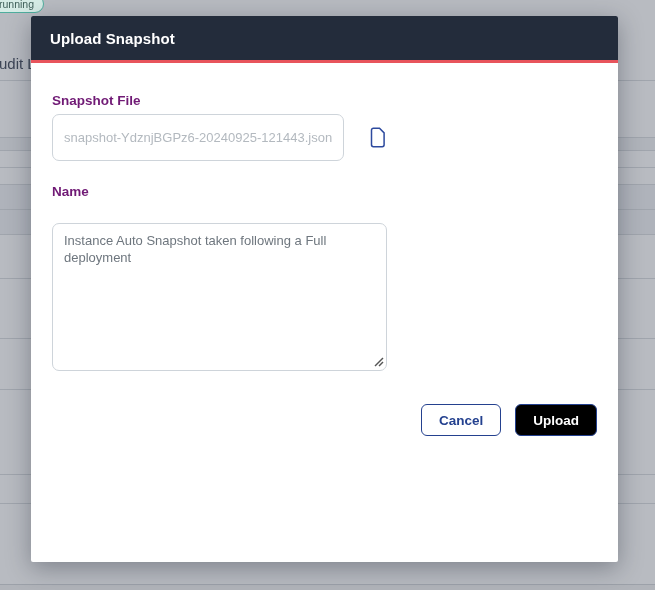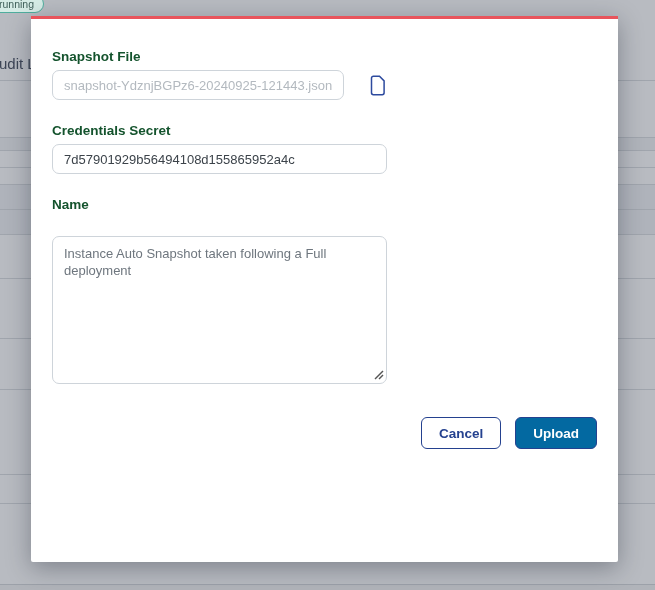--- a/index.html
+++ b/index.html
@@ -65,35 +65,35 @@
     color: #ffffff; font-size: 15px; font-weight: 700;
     letter-spacing: 0.1px;
   }
   .accent-divider { height: 3px; flex: 0 0 3px; background: #e8545c; }
 
   .modal-body { flex: 1; padding: 31px 21px 15px 21px; }
 
   .field-group { width: 335px; }
   .field-label {
     display: block;
-    font-size: 13.5px; font-weight: 600; color: #14532d;
+    font-size: 13.5px; font-weight: 600; color: #701a75;
     margin-bottom: 6px; line-height: 14px;
   }
   .text-input, .text-area {
     width: 335px;
     border: 1px solid #ced4da;
     border-radius: 7px;
     background: #ffffff;
     font-family: "Liberation Sans", "DejaVu Sans", sans-serif;
     font-size: 13px;
     padding: 0 11px;
     outline: none;
     display: block;
   }
-  .text-input { height: 30px; }
+  .text-input { height: 47px; }
   .text-input::placeholder { color: #b3b9bf; opacity: 1; }
   .input-dark  { color: #3c434a; }
   .input-gray  { color: #767f87; }
   .mb24 { margin-bottom: 24px; }
 
   .file-row { display: flex; align-items: center; }
   .file-icon-btn {
     border: none; background: transparent; cursor: pointer;
     margin-left: 24px; padding: 0; line-height: 0;
   }
@@ -117,21 +117,21 @@
     height: 32px; border-radius: 6px;
     font-family: "Liberation Sans", "DejaVu Sans", sans-serif;
     font-size: 13.5px; font-weight: 700;
     cursor: pointer; padding: 0 17px;
   }
   .btn-cancel {
     background: #ffffff; color: #24418f;
     border: 1px solid #24418f;
   }
   .btn-upload {
-    background: #0369a1; color: #ffffff;
+    background: #000000; color: #ffffff;
     border: 1px solid #24418f;
   }
 </style>
 </head>
 <body>
 
 <div class="screen">
 
   <div class="backdrop">
     <div class="bg-line y80"></div>
@@ -150,42 +150,41 @@
     <div class="bg-line y503"></div>
     <div class="bg-bottombar"></div>
 
     <span class="status-badge">running</span>
 
     <span class="bg-tab-label">Audit Log</span>
   </div>
 
   <div class="modal">
 
+    <div class="modal-header">
+      <span class="modal-title">Upload Snapshot</span>
+    </div>
     <div class="accent-divider"></div>
 
     <div class="modal-body">
 
       <div class="field-group mb24">
         <label class="field-label">Snapshot File</label>
         <div class="file-row">
           <input class="text-input" type="text" placeholder="snapshot-YdznjBGPz6-20240925-121443.json" style="">
           <button class="file-icon-btn">
             <span>
               <svg width="19" height="21" viewBox="0 0 19 21" fill="none">
                 <path d="M3.5 3.2 a1.9 1.9 0 0 1 1.9 -1.9 h6.1 l4.6 4.6 v11.9 a1.9 1.9 0 0 1 -1.9 1.9 h-8.8 a1.9 1.9 0 0 1 -1.9 -1.9 z" stroke="#2d4a9e" stroke-width="1.5" fill="none"></path>
               </svg>
             </span>
           </button>
         </div>
       </div>
 
-      <div class="field-group mb24">
-        <label class="field-label">Credentials Secret</label>
-        <input class="text-input input-dark" type="text" value="7d57901929b56494108d155865952a4c" style="">
-      </div>
 
       <div class="field-group mb24">
         <label class="field-label">Name</label>
       </div>
 
       <div class="field-group">
         <div class="textarea-wrap">
           <textarea class="text-area" style="">Instance Auto Snapshot taken following a Full deployment</textarea>
           <span class="resize-handle">
             <svg width="11" height="11" viewBox="0 0 11 11">

